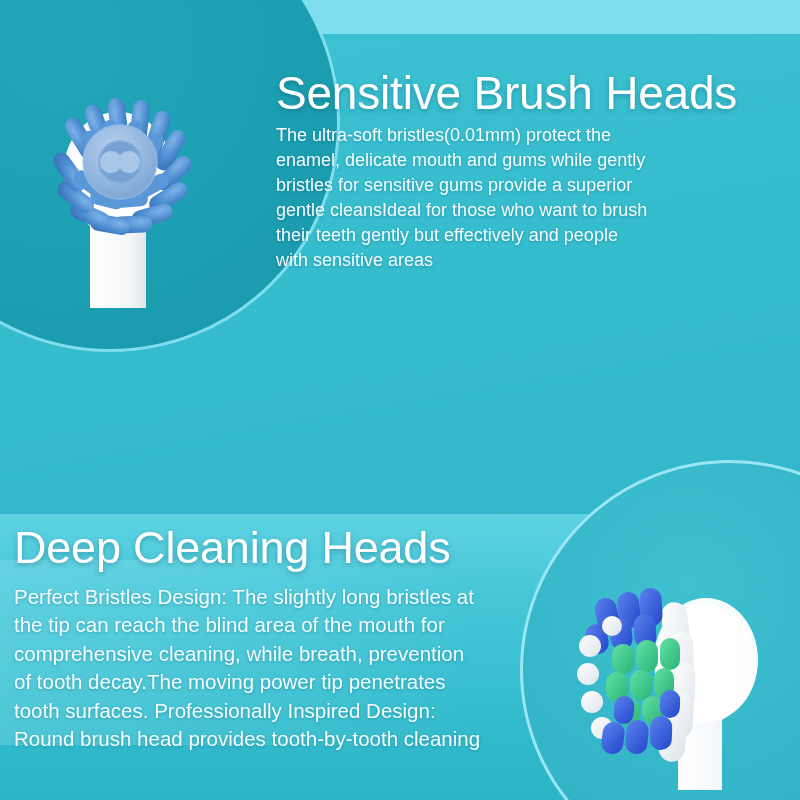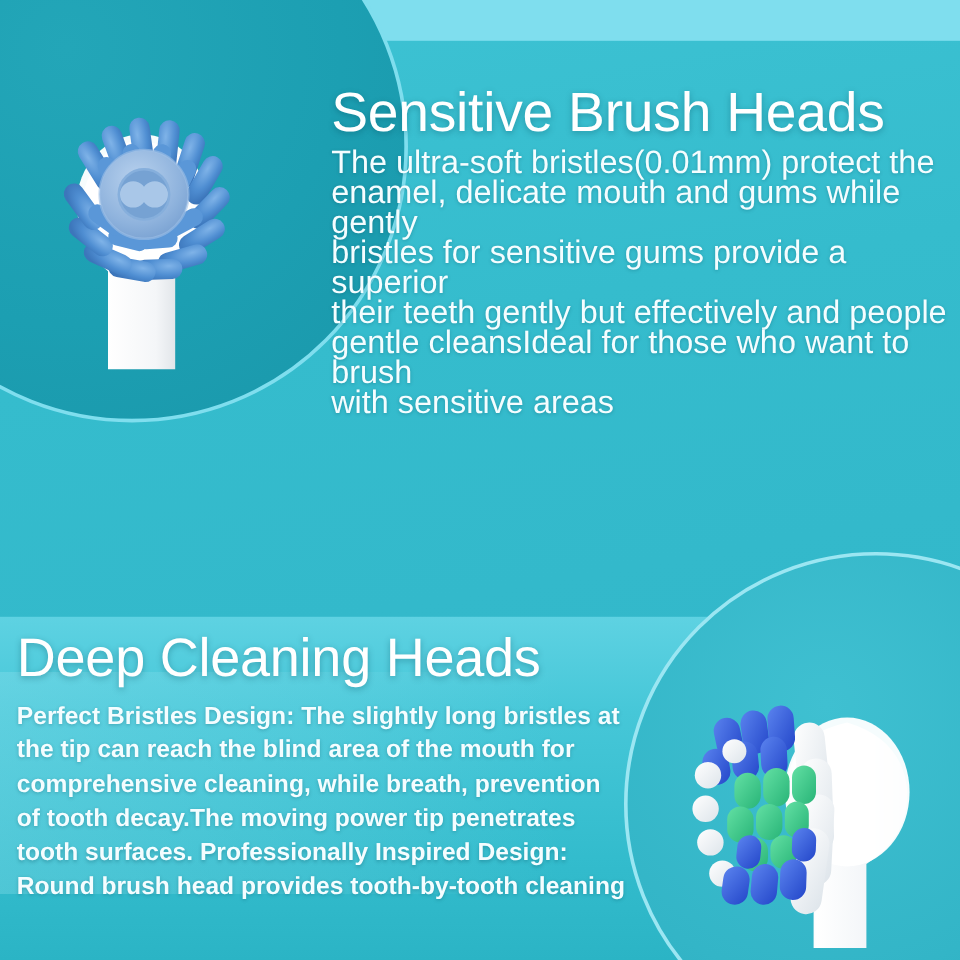--- a/index.html
+++ b/index.html
@@ -56,31 +56,30 @@
     font-size:46px;
     font-weight:400;
     line-height:1.08;
     letter-spacing:-0.2px;
     text-shadow:0 2px 5px rgba(0,70,85,.35);
     white-space:nowrap;
   }
   .headline-bottom { font-size:45px; }
   .bodycopy {
     color:#f4fdff;
-    font-size:27px;
+    font-size:18px;
     font-weight:400;
     line-height:25px;
     text-shadow:0 1px 3px rgba(0,70,85,.30);
     margin-top:4px;
   }
   .bodycopy-bottom {
     font-size:20.5px;
     line-height:28.5px;
     margin-top:10px;
-    font-weight:bold;
   }
   .bodycopy p, .bodycopy-bottom p { margin:0; }
 
   
   .brush-sensitive {
     position:absolute; left:28px; top:58px;
     width:210px; height:250px;
   }
   .brush-deep {
     position:absolute; left:556px; top:540px;
@@ -164,22 +163,22 @@
       <circle cx="92" cy="104" r="37" fill="none" stroke="#9fc0e6" stroke-width="2" opacity=".6"></circle>
     </svg>
   </div>
 
   <div class="panel-top-text">
     <div class="headline">Sensitive Brush Heads</div>
     <div class="bodycopy">
       <p>The ultra-soft bristles(0.01mm) protect the</p>
       <p>enamel, delicate mouth and gums while gently</p>
       <p>bristles for sensitive gums provide a superior</p>
+      <p>gentle cleansIdeal for those who want to brush</p>
       <p>their teeth gently but effectively and people</p>
-      <p>gentle cleansIdeal for those who want to brush</p>
       <p>with sensitive areas</p>
     </div>
   </div>
 
   <div class="panel-bottom-text">
     <div class="headline headline-bottom">Deep Cleaning Heads</div>
     <div class="bodycopy bodycopy-bottom">
       <p>Perfect Bristles Design: The slightly long bristles at</p>
       <p>the tip can reach the blind area of the mouth for</p>
       <p>comprehensive cleaning, while breath, prevention</p>

